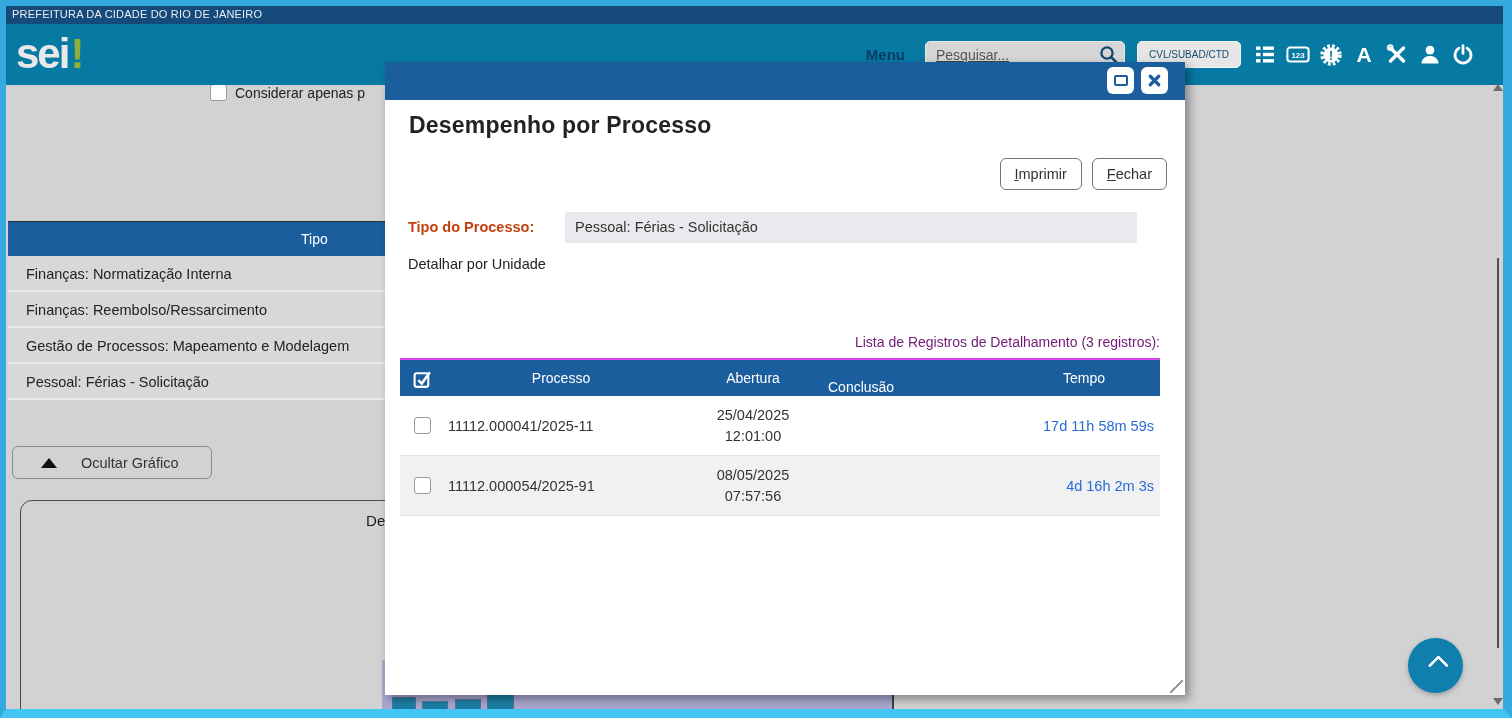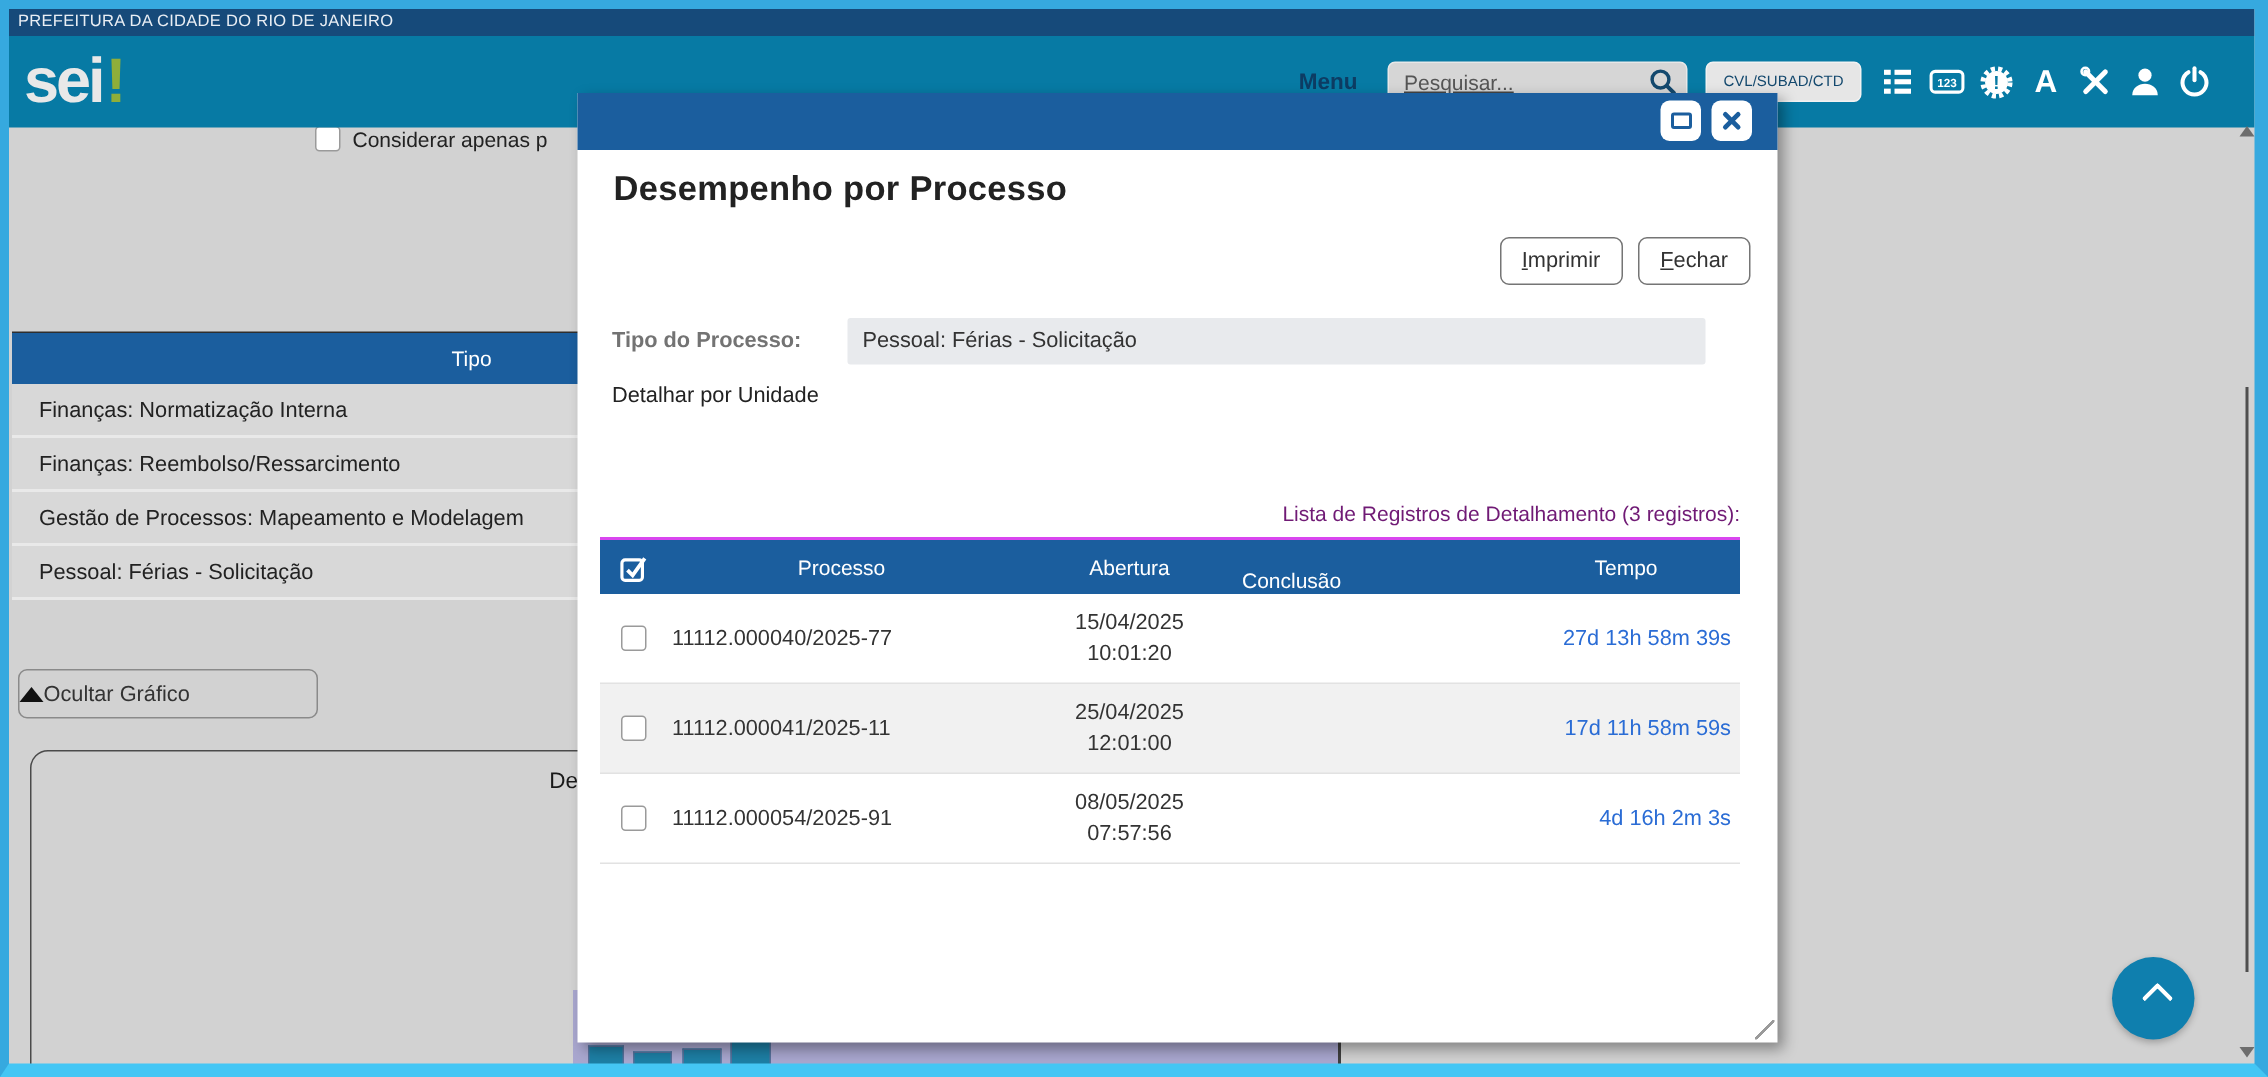--- a/index.html
+++ b/index.html
@@ -33,21 +33,21 @@
   .checkbox { width:17px; height:17px; background:#fff; border:1px solid #9a9a9a; border-radius:3px; }
   .bg-check-row span { font-size:14px; color:#222; }
 
   .bg-table { position:absolute; left:8px; top:221px; width:1150px; z-index:1; border-top:1px solid #2e2e2e; }
   .bg-table-header { position:relative; height:34px; background:#1b5e9e; }
   .bg-table-header span { position:absolute; left:293px; top:0; line-height:34px; color:#fff; font-size:14px; }
   .bg-row { height:36px; line-height:36px; background:#d8d8d8; border-bottom:2px solid #e9e9e9;
             font-size:14.5px; color:#222; padding-left:18px; white-space:nowrap; overflow:hidden; }
 
   .toggle-chart-btn { position:absolute; left:12px; top:446px; width:200px; height:33px; border:1px solid #8a8a8a;
-            border-radius:6px; display:flex; align-items:center; cursor:pointer; z-index:1; background:transparent; }
+            border-radius:6px; display:flex; align-items:center; gap:24px; padding-left:28px; cursor:pointer; z-index:1; background:transparent; }
   .tri-up { width:0; height:0; border-left:8px solid transparent; border-right:8px solid transparent; border-bottom:10px solid #111; }
   .toggle-chart-btn span { font-size:14.5px; color:#333; }
 
   .chart-panel { position:absolute; left:20px; top:500px; width:874px; height:310px; border:1px solid #4a4a4a;
                  border-radius:12px 12px 0 0; background:#d2d2d2; z-index:1; }
   .chart-panel .ctitle { display:block; text-align:center; margin-top:11px; font-size:15px; color:#1a1a1a; }
 
   .plot-strip { position:absolute; left:382px; top:660px; width:512px; height:50px; background:#a9a7cf;
                 border-right:2px solid #3f3f3f; z-index:2; }
   .bar { position:absolute; background:#1d7fa5; border:1px solid #56719b; border-bottom:none; }
@@ -58,21 +58,21 @@
   .modal-titlebar { position:relative; height:38px; background:#1b5e9e; }
   .win-btns { position:absolute; right:17px; top:5px; display:flex; gap:7px; }
   .win-btn { width:27px; height:27px; background:#fff; border-radius:6px; display:flex; align-items:center; justify-content:center; cursor:pointer; }
   .restore-glyph { width:14px; height:11px; border:2.5px solid #1b5e9e; border-radius:2px; }
   .modal h1 { position:absolute; left:24px; top:50px; font-size:23px; color:#222; letter-spacing:.2px; }
   .dlg-btn-row { position:absolute; right:18px; top:96px; display:flex; gap:10px; }
   .dlg-btn { background:#fff; border:1px solid #757575; border-radius:6px; padding:7px 14px; font-size:14.5px; color:#333;
              font-family:inherit; cursor:pointer; }
   .dlg-btn span { display:block; }
   .dlg-btn span::first-letter { text-decoration:underline; }
-  .tipo-label { position:absolute; left:23px; top:150px; line-height:31px; font-weight:700; font-size:14.5px; color:#737373; }
+  .tipo-label { position:absolute; left:23px; top:150px; line-height:31px; font-weight:700; font-size:14.5px; color:#c2410c; }
   .tipo-value { position:absolute; left:180px; top:150px; right:48px; height:31px; background:#e8eaed; border-radius:2px;
                 line-height:31px; padding-left:10px; font-size:14.5px; color:#333; }
   .detalhar { position:absolute; left:23px; top:194px; font-size:14.5px; color:#222; cursor:pointer; }
   .list-caption { position:absolute; right:25px; top:272px; font-size:14px; color:#701a75; }
 
   .mtable { position:absolute; left:15px; top:296px; width:760px; }
   .mtable .thead { display:flex; background:#1b5e9e; height:38px; align-items:center; color:#fff; font-size:14px;
                    border-top:2px solid #d946ef; }
   .col-cb { width:44px; display:flex; justify-content:center; }
   .col-proc { width:234px; text-align:center; }
@@ -251,29 +251,20 @@
               <rect x="2.5" y="5" width="13" height="13" rx="2" fill="none" stroke="#fff" stroke-width="2"></rect>
               <path d="M6 11.5 L9.3 14.8 L17 4" fill="none" stroke="#fff" stroke-width="2.4"></path>
             </svg>
         </span>
         <span class="col-proc">Processo</span>
         <span class="col-ab">Abertura</span>
         <span class="col-conc">Conclusão</span>
         <span class="col-tempo">Tempo</span>
       </div>
       <div id="mrows">
-  <div class="mrow">
-    <span class="col-cb">
-              <span class="checkbox"></span>
-            </span>
-    <span class="col-proc">11112.000040/2025-77</span>
-    <span class="col-ab"><span>15/04/2025</span><br><span>10:01:20</span></span>
-    <span class="col-conc"></span>
-    <span class="col-tempo">27d 13h 58m 39s</span>
-  </div>
 
   <div class="mrow">
     <span class="col-cb">
               <span class="checkbox"></span>
             </span>
     <span class="col-proc">11112.000041/2025-11</span>
     <span class="col-ab"><span>25/04/2025</span><br><span>12:01:00</span></span>
     <span class="col-conc"></span>
     <span class="col-tempo">17d 11h 58m 59s</span>
   </div>

